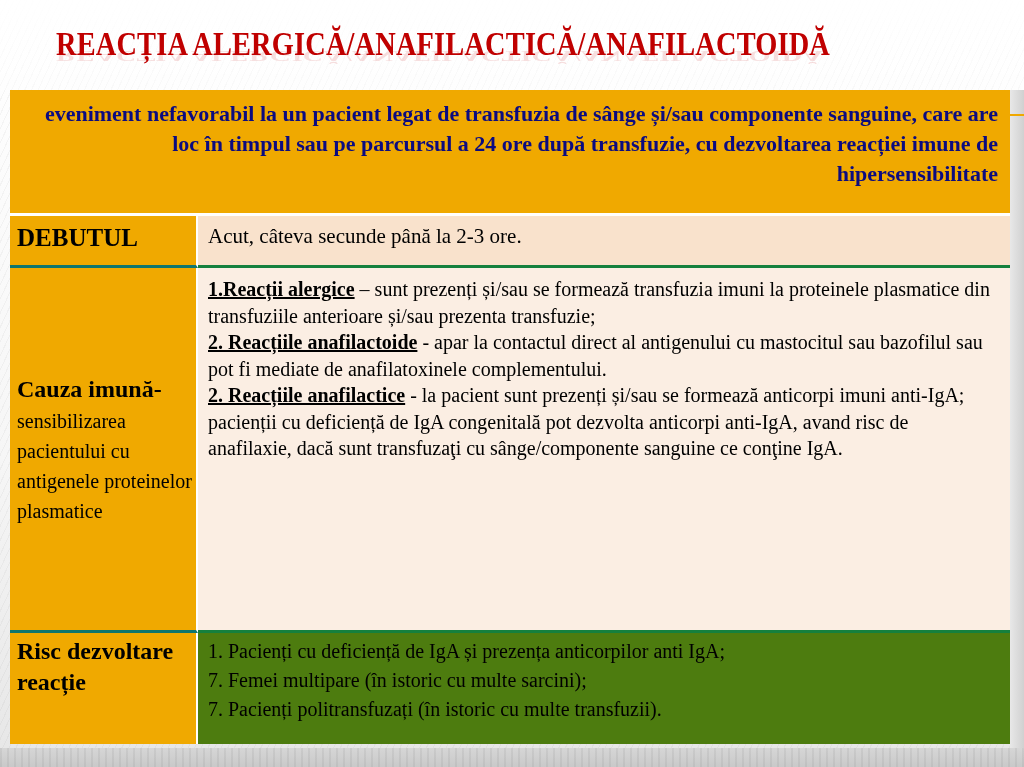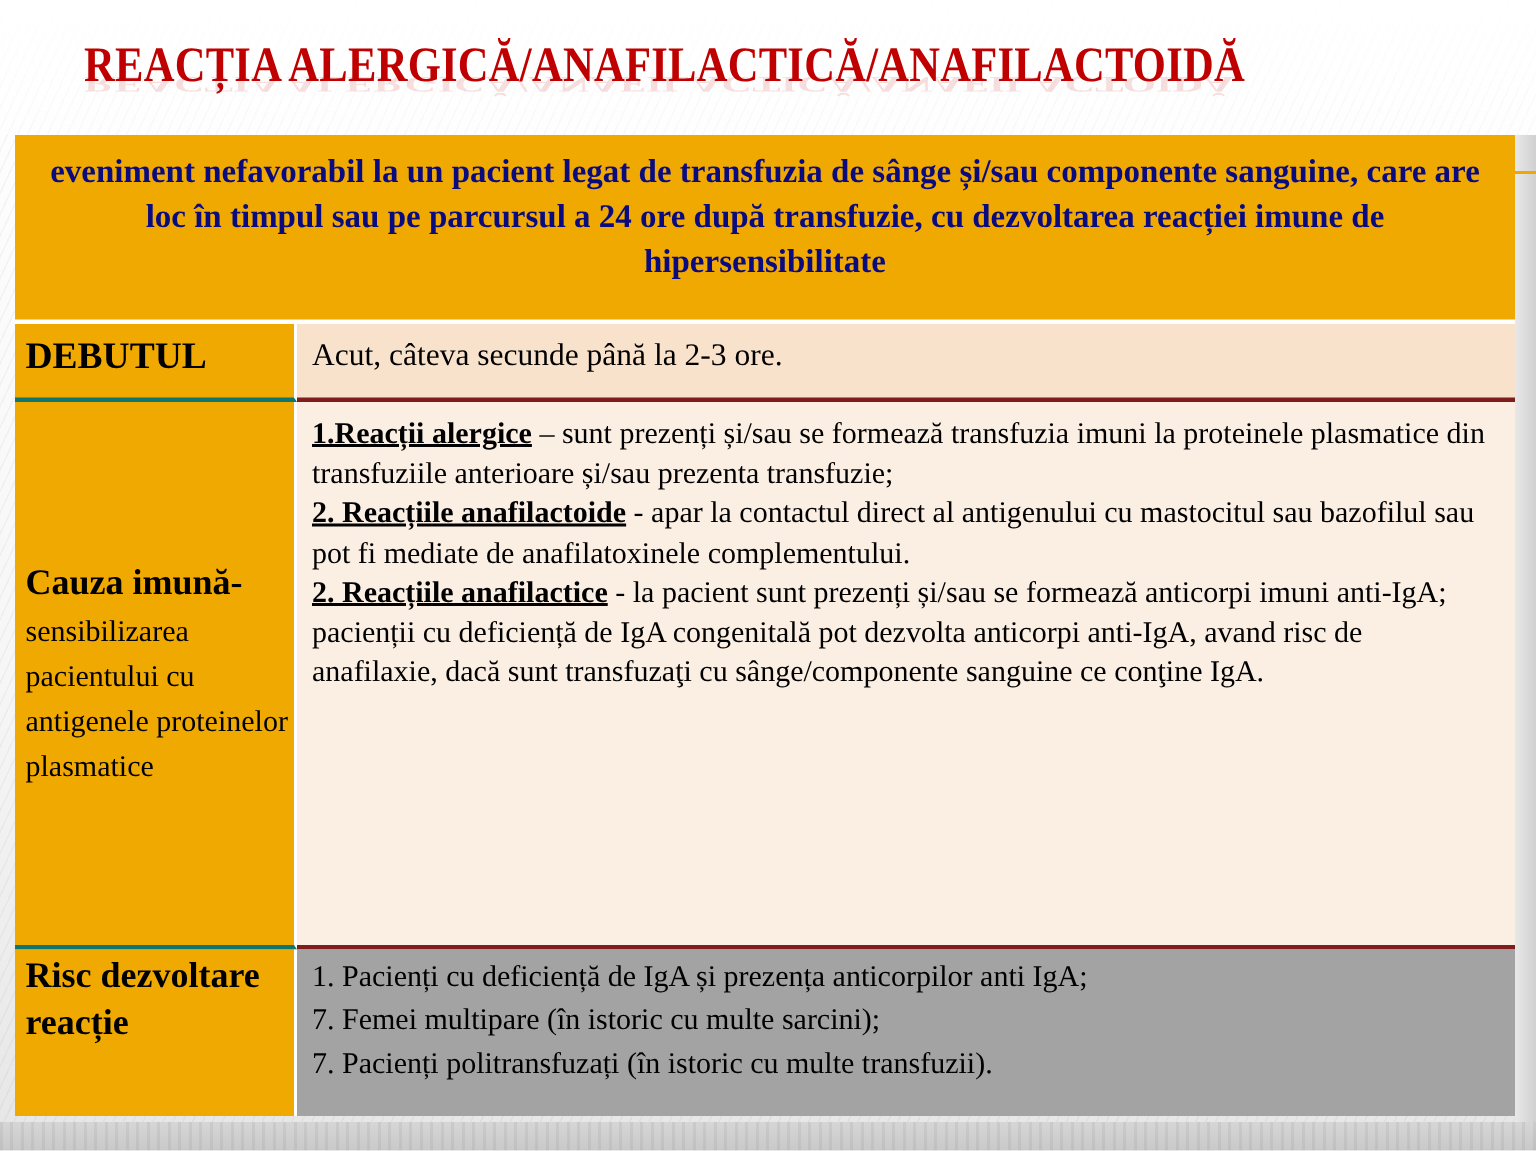--- a/index.html
+++ b/index.html
@@ -76,39 +76,39 @@
     .table td {
       padding: 0;
       vertical-align: top;
     }
     .header-cell {
       background: #f0a900;
       color: #0b0b80;
       font-weight: bold;
       font-size: 22px;
       line-height: 30px;
-      text-align: center;
+      text-align: right;
       padding: 9px 12px 9px 12px !important;
       height: 105px;
       border-bottom: 3px solid #ffffff;
     }
     .label-cell {
       background: #f0a900;
       color: #000000;
       width: 179px;
       border-right: 2px solid #ffffff;
       border-bottom: 3px solid #0f766e;
       padding-left: 7px !important;
     }
     .content-cell {
       color: #000000;
       font-size: 20px;
       line-height: 26.5px;
       padding-left: 10px !important;
-      border-bottom: 3px solid #7f1d1d;
+      border-bottom: 3px solid #15803d;
     }
     .row-debut .label-cell {
       height: 49px;
       font-weight: bold;
       font-size: 25px;
       line-height: 44px;
     }
     .row-debut .content-cell {
       background: #f9e2cc;
       font-size: 21px;
@@ -135,21 +135,21 @@
     }
     .row-risc .label-cell {
       height: 108px;
       font-weight: bold;
       font-size: 24px;
       line-height: 31px;
       padding-top: 3px !important;
       border-bottom: none;
     }
     .row-risc .content-cell {
-      background: #a3a3a3;
+      background: #4d7c0f;
       padding-top: 4px !important;
       line-height: 29px;
       border-bottom: none;
     }
     .para {
       display: block;
     }
     .bold {
       font-weight: bold;
       text-decoration: underline;

